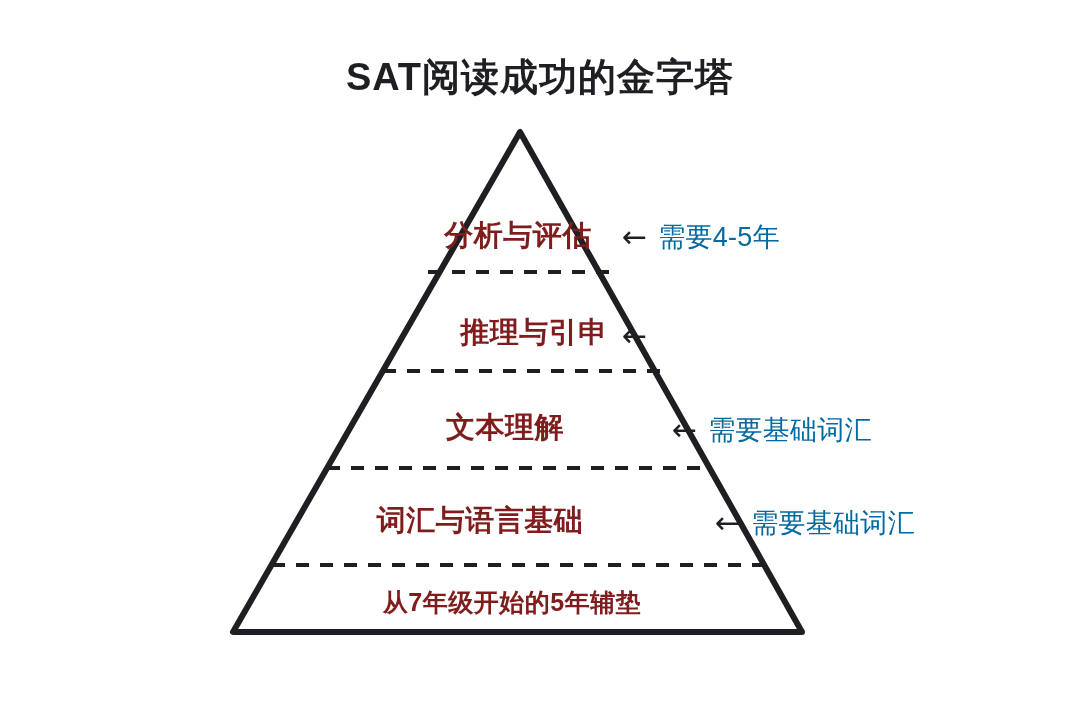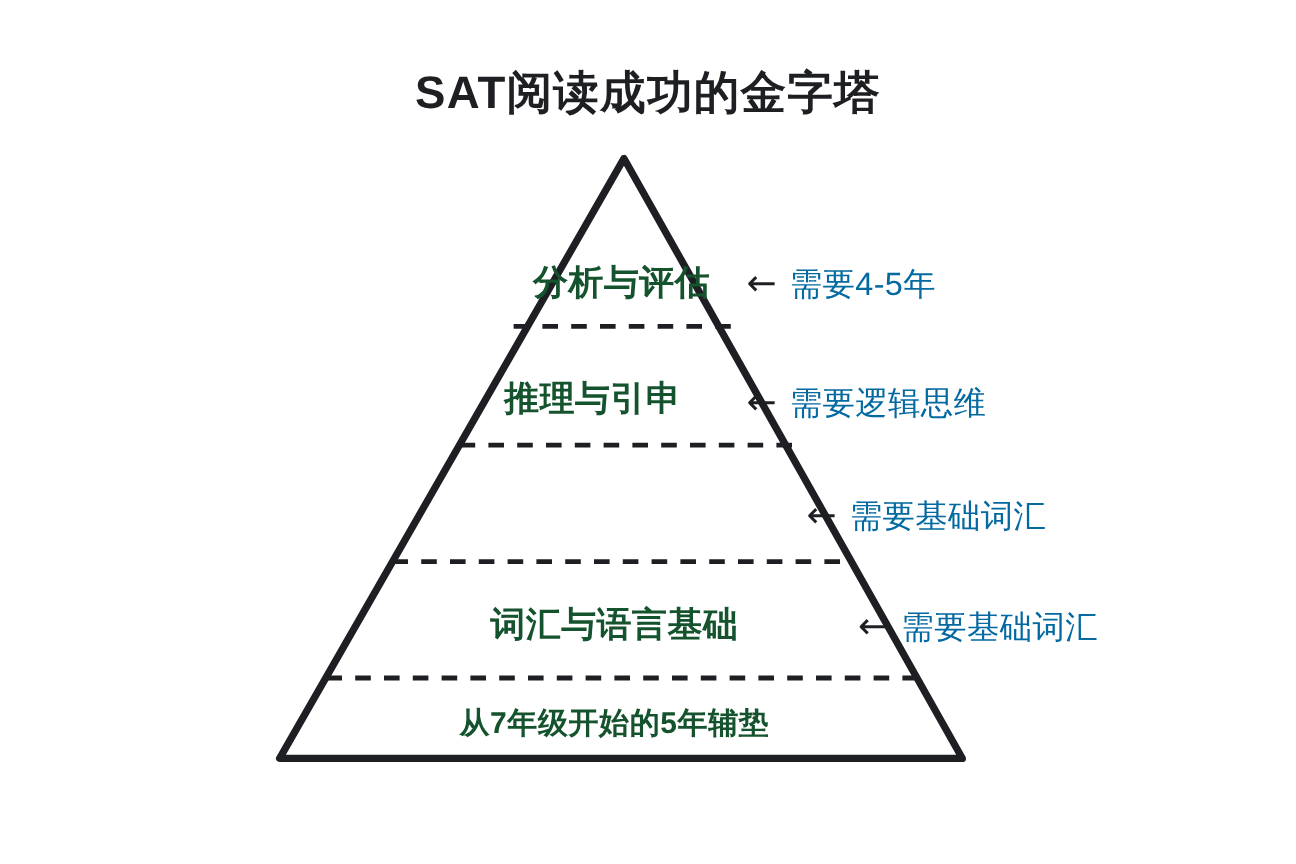--- a/index.html
+++ b/index.html
@@ -38,21 +38,21 @@
     font-weight: 700;
     letter-spacing: 1px;
     color: #1d1f23;
     white-space: nowrap;
   }
 
   .level-label {
     position: absolute;
     font-size: 29px;
     font-weight: 700;
-    color: #14532d;
+    color: #7f1d1d;
     white-space: nowrap;
     transform: translate(-50%, -50%);
     letter-spacing: 0.5px;
   }
   .level-label.base-label {
     font-weight: 600;
     font-size: 25px;
   }
 
   .annotation {
@@ -94,32 +94,32 @@
     <line x1="327" y1="468" x2="710" y2="468" stroke="#1d1f23" stroke-width="4" stroke-dasharray="13 11" stroke-linecap="butt"></line>
     <line x1="272" y1="565" x2="765" y2="565" stroke="#1d1f23" stroke-width="4" stroke-dasharray="13 11" stroke-linecap="butt"></line>
   </svg>
 
   <div class="level-label" style="left:518px; top:236px;">分析与评估</div>
   <div class="annotation" style="left:622px; top:237px;">
     <span class="arrow-icon">←</span>
     <span class="annotation-text">需要4-5年</span>
   </div>
 
-  <div class="level-label" style="left:494px; top:333px;">推理与引申</div>
+  <div class="level-label" style="left:534px; top:333px;">推理与引申</div>
   <div class="annotation" style="left:622px; top:336px;">
     <span class="arrow-icon">←</span>
-    <span class="annotation-text">需要逻辑思维</span>
   </div>
 
+  <div class="level-label" style="left:505px; top:428px;">文本理解</div>
   <div class="annotation" style="left:672px; top:430px;">
     <span class="arrow-icon">←</span>
     <span class="annotation-text">需要基础词汇</span>
   </div>
 
-  <div class="level-label" style="left:512px; top:521px;">词汇与语言基础</div>
+  <div class="level-label" style="left:480px; top:521px;">词汇与语言基础</div>
   <div class="annotation" style="left:715px; top:523px;">
     <span class="arrow-icon">←</span>
     <span class="annotation-text">需要基础词汇</span>
   </div>
 
   <div class="level-label base-label" style="left:512px; top:602px;">从7年级开始的5年辅垫</div>
 
 </div>
 
 </body></html>

